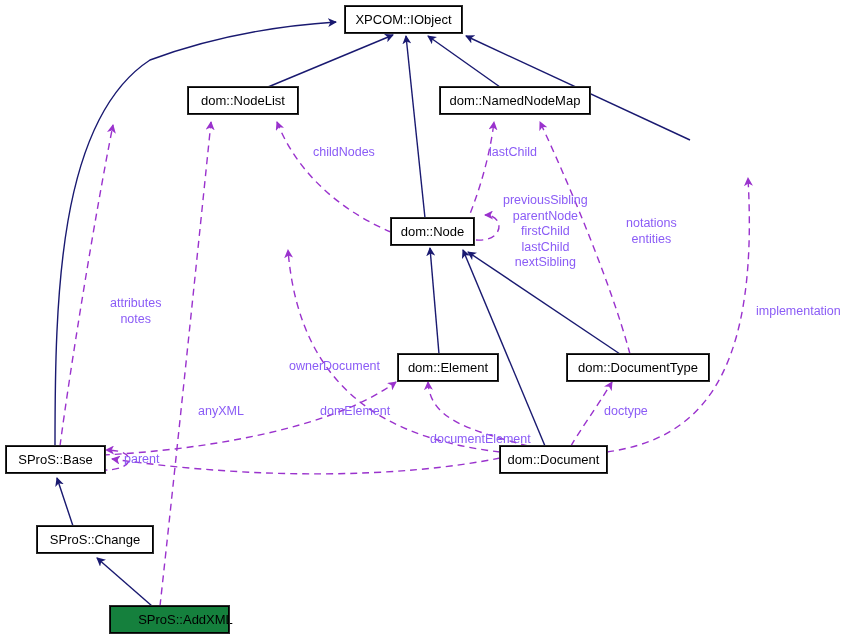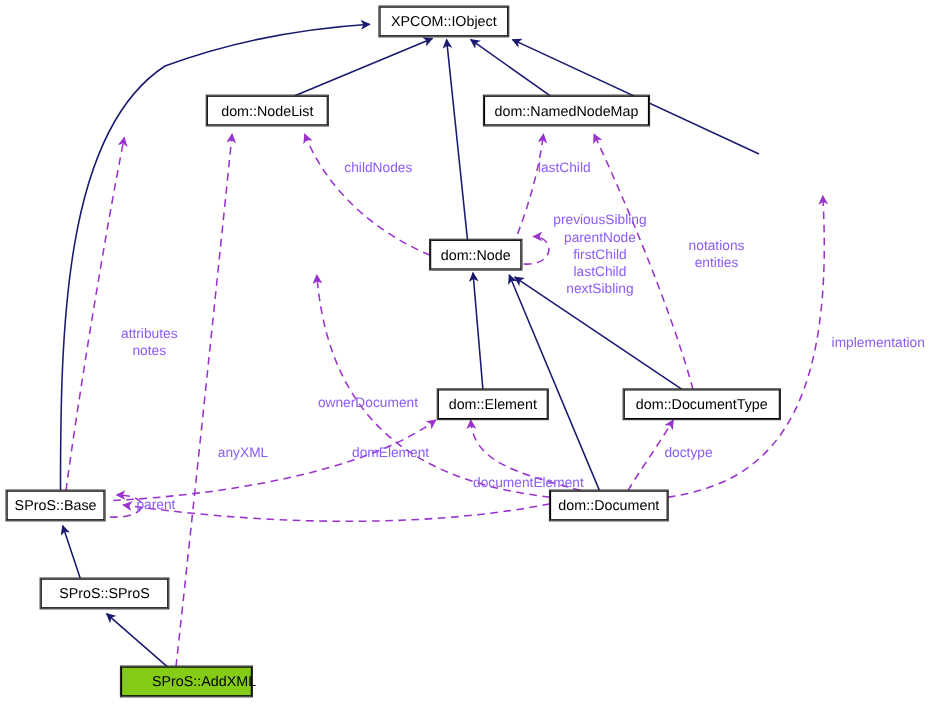--- a/index.html
+++ b/index.html
@@ -4,21 +4,21 @@
 <style>
   html,body{margin:0;padding:0;background:#ffffff;}
   body{width:845px;height:640px;overflow:hidden;
        font-family:"Liberation Sans","DejaVu Sans",sans-serif;}
   #diagram{position:relative;width:845px;height:640px;background:#ffffff;}
   #edges{position:absolute;left:0;top:0;width:845px;height:640px;}
   .node{position:absolute;box-sizing:border-box;background:#ffffff;
         border:1px solid #000000;outline:1px solid #2b2b2b;
         display:flex;align-items:center;justify-content:center;
         font-size:13px;color:#000000;white-space:nowrap;height:27px;}
-  .node.highlight{background:#84cc16;padding-left:32px;}
+  .node.highlight{background:#15803d;padding-left:32px;}
   .elabel{position:absolute;font-size:12.5px;color:#8b5cf6;
           white-space:pre;line-height:15.5px;text-align:center;}
 </style>
 </head>
 <body>
 
 <div id="diagram">
 
   <svg id="edges" viewBox="0 0 845 640" xmlns="http://www.w3.org/2000/svg">
     <defs>
@@ -71,28 +71,28 @@
   </div>
   <div class="node" style="left:391px;top:218px;width:83px;">
     <span>dom::Node</span>
   </div>
   <div class="node" style="left:398px;top:354px;width:100px;">
     <span>dom::Element</span>
   </div>
   <div class="node" style="left:567px;top:354px;width:142px;">
     <span>dom::DocumentType</span>
   </div>
-  <div class="node" style="left:6px;top:446px;width:89px;">
+  <div class="node" style="left:6px;top:446px;width:99px;">
     <span>SProS::Base</span>
   </div>
   <div class="node" style="left:500px;top:446px;width:107px;">
     <span>dom::Document</span>
   </div>
   <div class="node" style="left:37px;top:526px;width:116px;">
-    <span>SProS::SProS</span>
+    <span>SProS::Change</span>
   </div>
   <div class="node highlight" style="left:110px;top:606px;width:119px;">
     <span>SProS::AddXML</span>
   </div>
 
   <div class="elabel" style="left:313px;top:145px;">childNodes</div>
   <div class="elabel" style="left:489px;top:145px;">lastChild</div>
   <div class="elabel" style="left:503px;top:193px;">previousSibling
 parentNode
 firstChild

